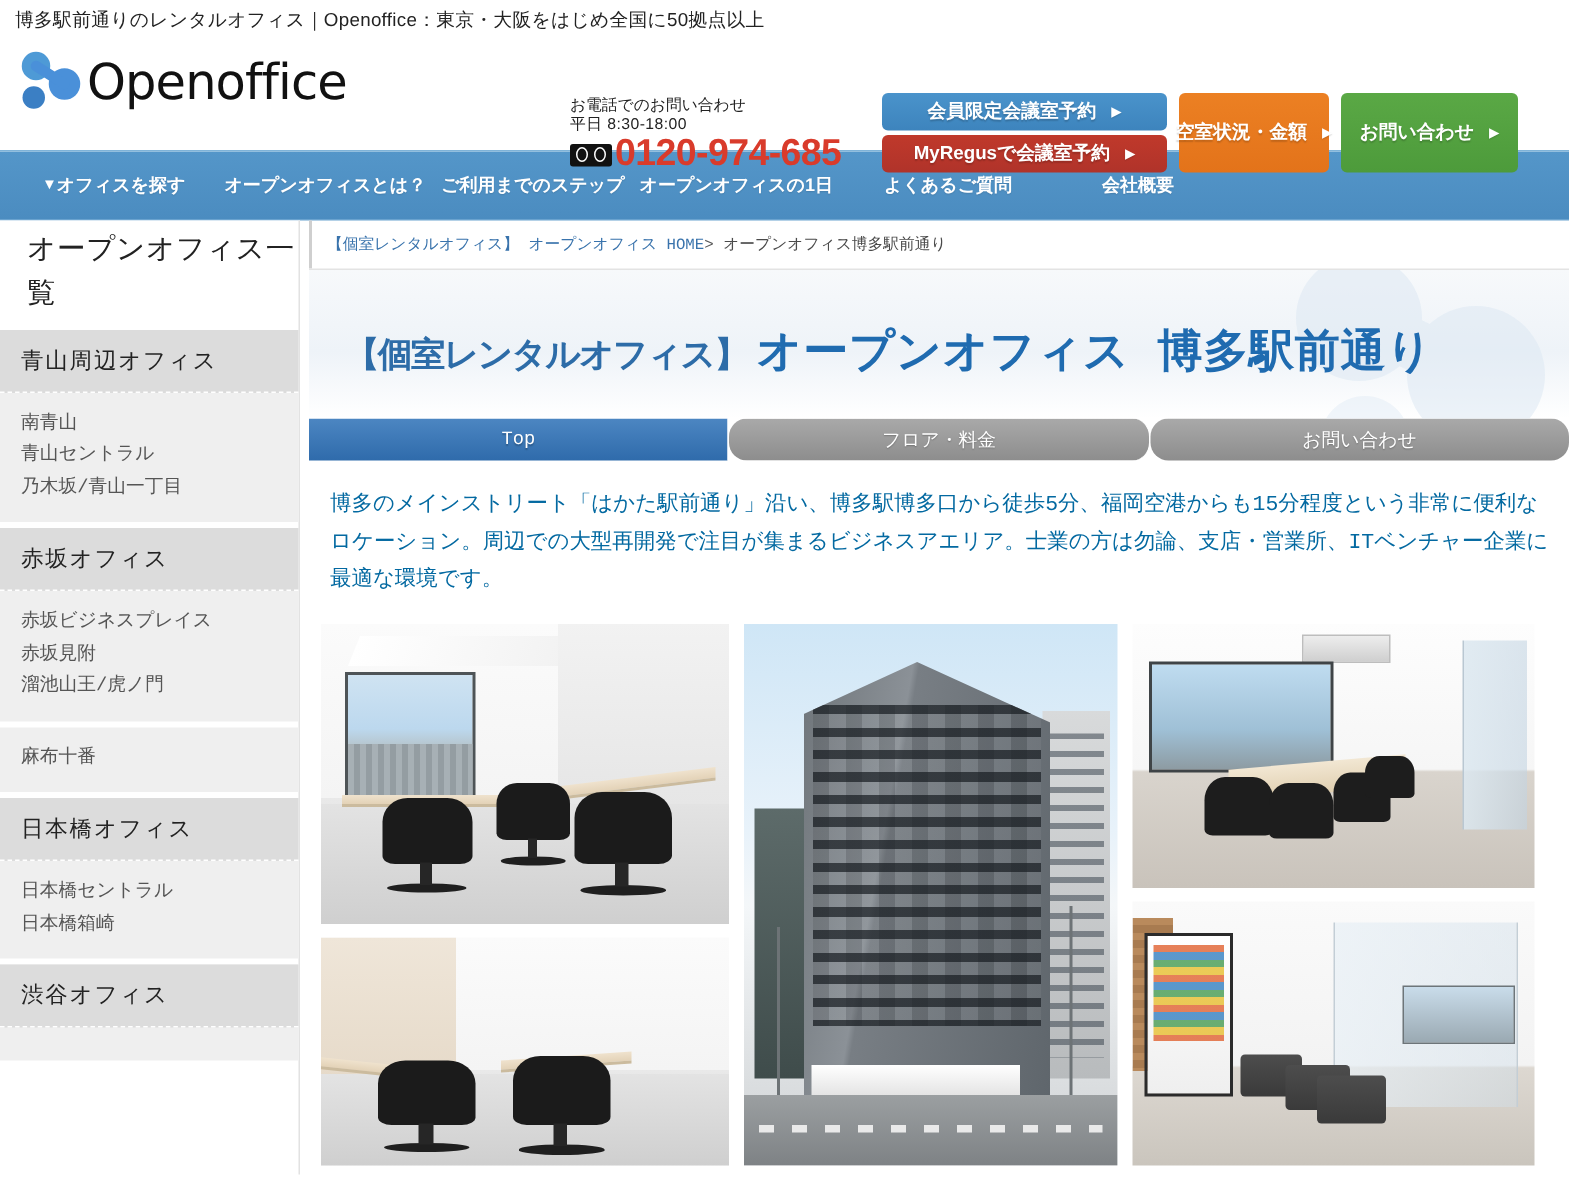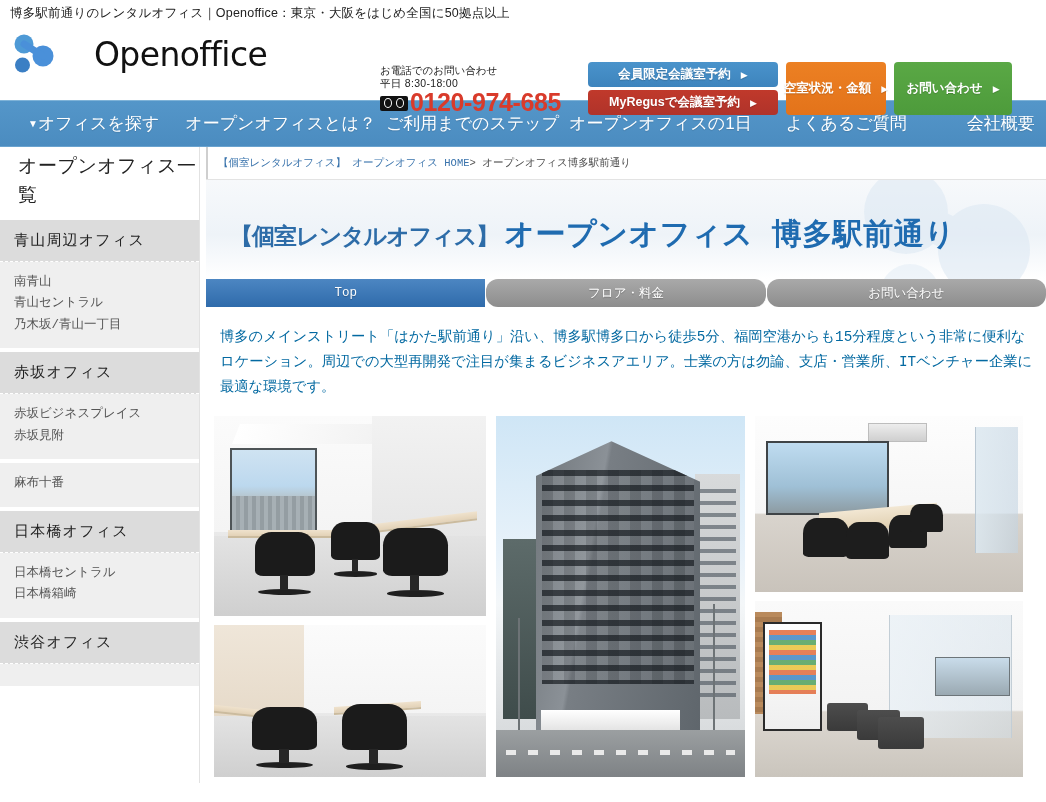--- a/index.html
+++ b/index.html
@@ -23,21 +23,21 @@
   }
 
   
   .header {
     position: relative;
     height: 74px;
     padding: 0 10px;
     display: flex;
     align-items: flex-start;
   }
-  .logo-wrap { display:flex; align-items:center; margin-top: 6px; gap: 36px; }
+  .logo-wrap { display:flex; align-items:center; margin-top: 6px; }
   .logo-mark { width: 46px; height: 44px; flex: 0 0 46px; }
   .logo-text {
     font-size: 33px;
     font-weight: 400;
     letter-spacing: -0.6px;
     color: #111;
     line-height: 1;
     margin-left: 2px;
     font-family: "DejaVu Sans", sans-serif;
   }
@@ -84,21 +84,21 @@
   .nav {
     height: 47px;
     background: linear-gradient(#5496c9,#4b8cc0);
     border-top: 1px solid #7fb3d8;
     border-bottom: 1px solid #6aa3cf;
     display:flex; align-items:center;
     padding-left: 28px;
     color:#fff;
   }
   .nav a {
-    color:#fff; font-size: 17px; font-weight: normal;
+    color:#fff; font-size: 12px; font-weight: bold;
     text-decoration:none; white-space: nowrap;
     text-shadow: 0 1px 1px rgba(0,0,0,.12);
     cursor:pointer;
   }
   .nav .sp1 { width: 26px; }
   .nav .sp2 { width: 10px; }
   .nav .sp3 { width: 34px; }
   .nav .sp4 { width: 60px; }
   .nav .caret { font-size: 10px; }
 
@@ -412,20 +412,21 @@
           <a>青山セントラル</a>
           <a>乃木坂/青山一丁目</a>
         </div>
       </div>
 
       <div class="sb-group">
         <div class="sb-head">赤坂オフィス</div>
         <div class="sb-links">
           <a>赤坂ビジネスプレイス</a>
           <a>赤坂見附</a>
+          <a>溜池山王/虎ノ門</a>
         </div>
       </div>
 
       <div class="sb-group">
         <div class="sb-links">
           <a>麻布十番</a>
         </div>
       </div>
 
       <div class="sb-group">

